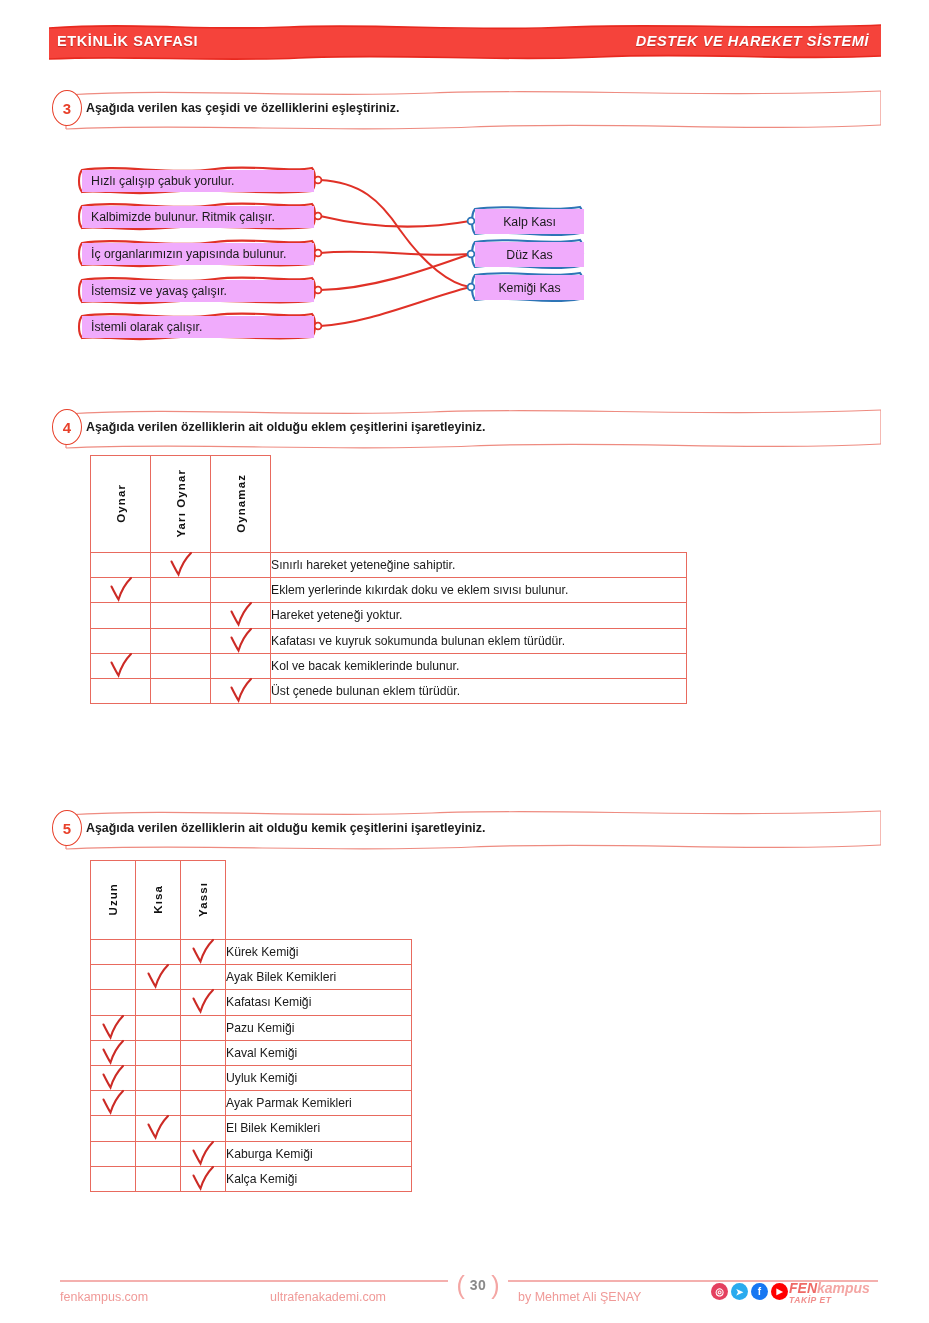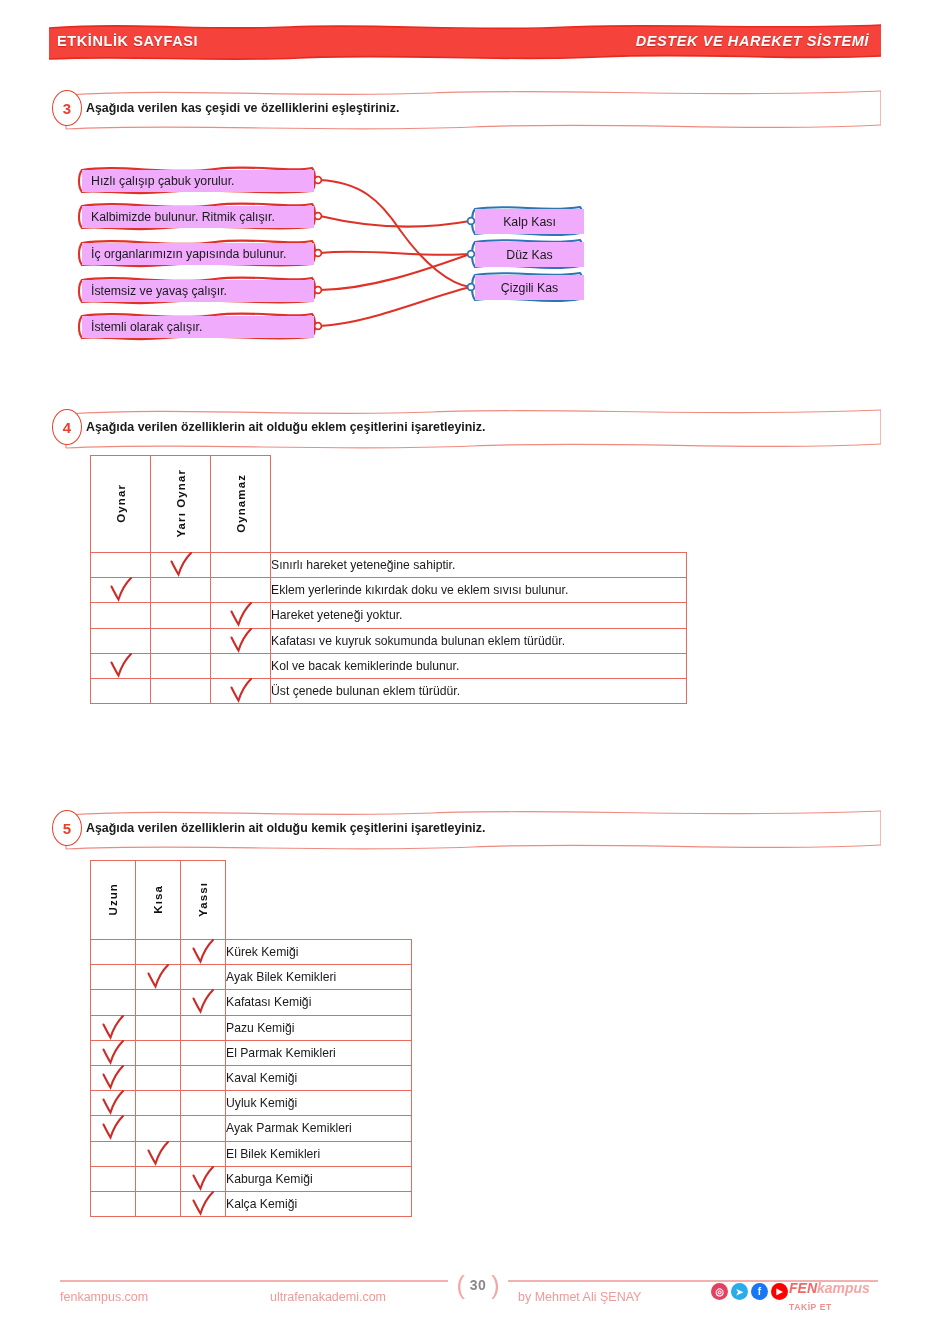--- a/index.html
+++ b/index.html
@@ -93,21 +93,21 @@
   .pagebox{
     position:absolute;left:446px;top:-2px;width:64px;height:34px;
     display:flex;align-items:center;justify-content:center;gap:5px;
   }
   .paren{color:#f4a6a4;font-size:25px;line-height:1;font-weight:300;}
   .pagenum{color:#8a8a8a;font-size:14px;font-weight:bold;letter-spacing:.5px;}
   .socials{position:absolute;left:711px;top:1283px;display:flex;align-items:center;gap:3px;}
   .sic{width:17px;height:17px;border-radius:50%;display:flex;align-items:center;justify-content:center;color:#fff;font-size:10px;font-weight:bold;}
   .brandblock{position:absolute;left:789px;top:1281px;line-height:1;}
   .brand1{font-size:14px;font-weight:bold;font-style:italic;white-space:nowrap;}
-  .brand2{font-size:8.5px;font-weight:bold;color:#f18e8c;letter-spacing:.6px;margin-top:8px;}
+  .brand2{font-size:8.5px;font-weight:bold;font-style:italic;color:#f18e8c;letter-spacing:.6px;margin-top:1px;}
 </style>
 </head>
 <body>
 
 <div class="header-banner">
   <div class="band">
     <svg viewBox="0 0 832 38" preserveAspectRatio="none">
       <path d="M0,6 C90,0 150,9 240,5 C330,1 420,10 520,5 C610,1 720,8 832,3 L832,34 C740,39 650,30 550,35 C450,40 350,31 250,36 C160,40 80,33 0,37 Z" fill="#F5433B"></path>
       <path d="M0,6 C90,0 150,9 240,5 C330,1 420,10 520,5 C610,1 720,8 832,3" stroke="#E8291F" stroke-width="1.6" fill="none"></path>
       <path d="M0,37 C80,33 160,40 250,36 C350,31 450,40 550,35 C650,30 740,39 832,34" stroke="#E8291F" stroke-width="1.6" fill="none"></path>
@@ -193,21 +193,21 @@
     <span class="lbl">İstemli olarak çalışır.</span>
   </div>
 
 <div class="mbox" style="left:475px;top:209px;width:109px;height:25px;justify-content:center;padding-left:0;">
     <span class="lbl">Kalp Kası</span>
   </div>
 <div class="mbox" style="left:475px;top:242px;width:109px;height:25px;justify-content:center;padding-left:0;">
     <span class="lbl">Düz Kas</span>
   </div>
 <div class="mbox" style="left:475px;top:275px;width:109px;height:25px;justify-content:center;padding-left:0;">
-    <span class="lbl">Çizgili Kas</span>
+    <span class="lbl">Kemiği Kas</span>
   </div>
 
 <div class="q-banner" style="top:404px;">
   <div class="wave">
     <svg viewBox="0 0 829 46" preserveAspectRatio="none">
       <path d="M14,10 C130,3 250,13 380,8 C510,3 640,13 829,6 L829,40 C700,47 560,36 420,42 C280,48 140,38 14,44 Z" fill="#ffffff" stroke="none"></path>
       <path d="M14,10 C130,3 250,13 380,8 C510,3 640,13 829,6" stroke="#EE8B80" stroke-width="1.2" fill="none"></path>
       <path d="M14,44 C140,38 280,48 420,42 C560,36 700,47 829,40" stroke="#EE8B80" stroke-width="1.2" fill="none"></path>
       <path d="M829,6 L829,40" stroke="#EE8B80" stroke-width="1.2" fill="none"></path>
       <path d="M14,10 L14,44" stroke="#EE8B80" stroke-width="1.2" fill="none"></path>
@@ -355,30 +355,20 @@
         <td class="txtcell" style="width: 185px; height: 24.2px; margin-top: 12px;">Pazu Kemiği</td>
       </tr>
       <tr>
         <td class="ckcell" style="width: 44px; height: 24.2px;">
           <svg class="ck" viewBox="0 0 26 26">
             <path d="M3.5,10 C6,15 8,19 10.5,23 C13,15 17,7.5 23,1.5" stroke="#CC2B26" stroke-width="2.1" fill="none" stroke-linecap="round"></path>
           </svg>
         </td>
         <td class="ckcell" style="width: 44px; height: 24.2px;"></td>
         <td class="ckcell" style="width: 44px; height: 24.2px;"></td>
-        <td class="txtcell" style="width: 185px; height: 24.2px;">El Parmak Kemikleri</td>
-      </tr>
-      <tr>
-        <td class="ckcell" style="width: 44px; height: 24.2px;">
-          <svg class="ck" viewBox="0 0 26 26">
-            <path d="M3.5,10 C6,15 8,19 10.5,23 C13,15 17,7.5 23,1.5" stroke="#CC2B26" stroke-width="2.1" fill="none" stroke-linecap="round"></path>
-          </svg>
-        </td>
-        <td class="ckcell" style="width: 44px; height: 24.2px;"></td>
-        <td class="ckcell" style="width: 44px; height: 24.2px;"></td>
         <td class="txtcell" style="width: 185px; height: 24.2px;">Kaval Kemiği</td>
       </tr>
       <tr>
         <td class="ckcell" style="width: 44px; height: 24.2px;">
           <svg class="ck" viewBox="0 0 26 26">
             <path d="M3.5,10 C6,15 8,19 10.5,23 C13,15 17,7.5 23,1.5" stroke="#CC2B26" stroke-width="2.1" fill="none" stroke-linecap="round"></path>
           </svg>
         </td>
         <td class="ckcell" style="width: 44px; height: 24.2px;"></td>
         <td class="ckcell" style="width: 44px; height: 24.2px;"></td>

